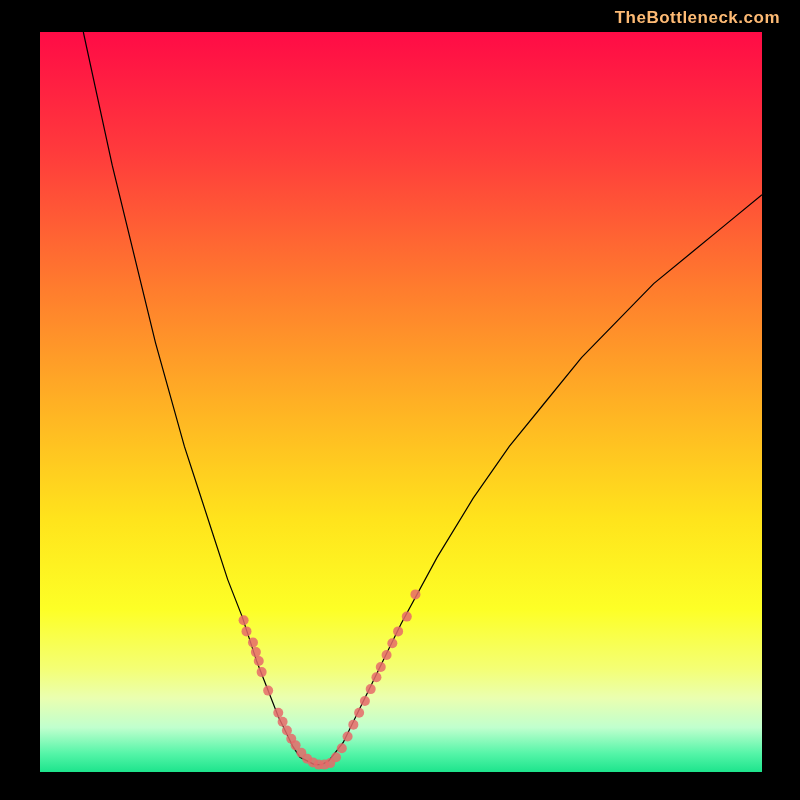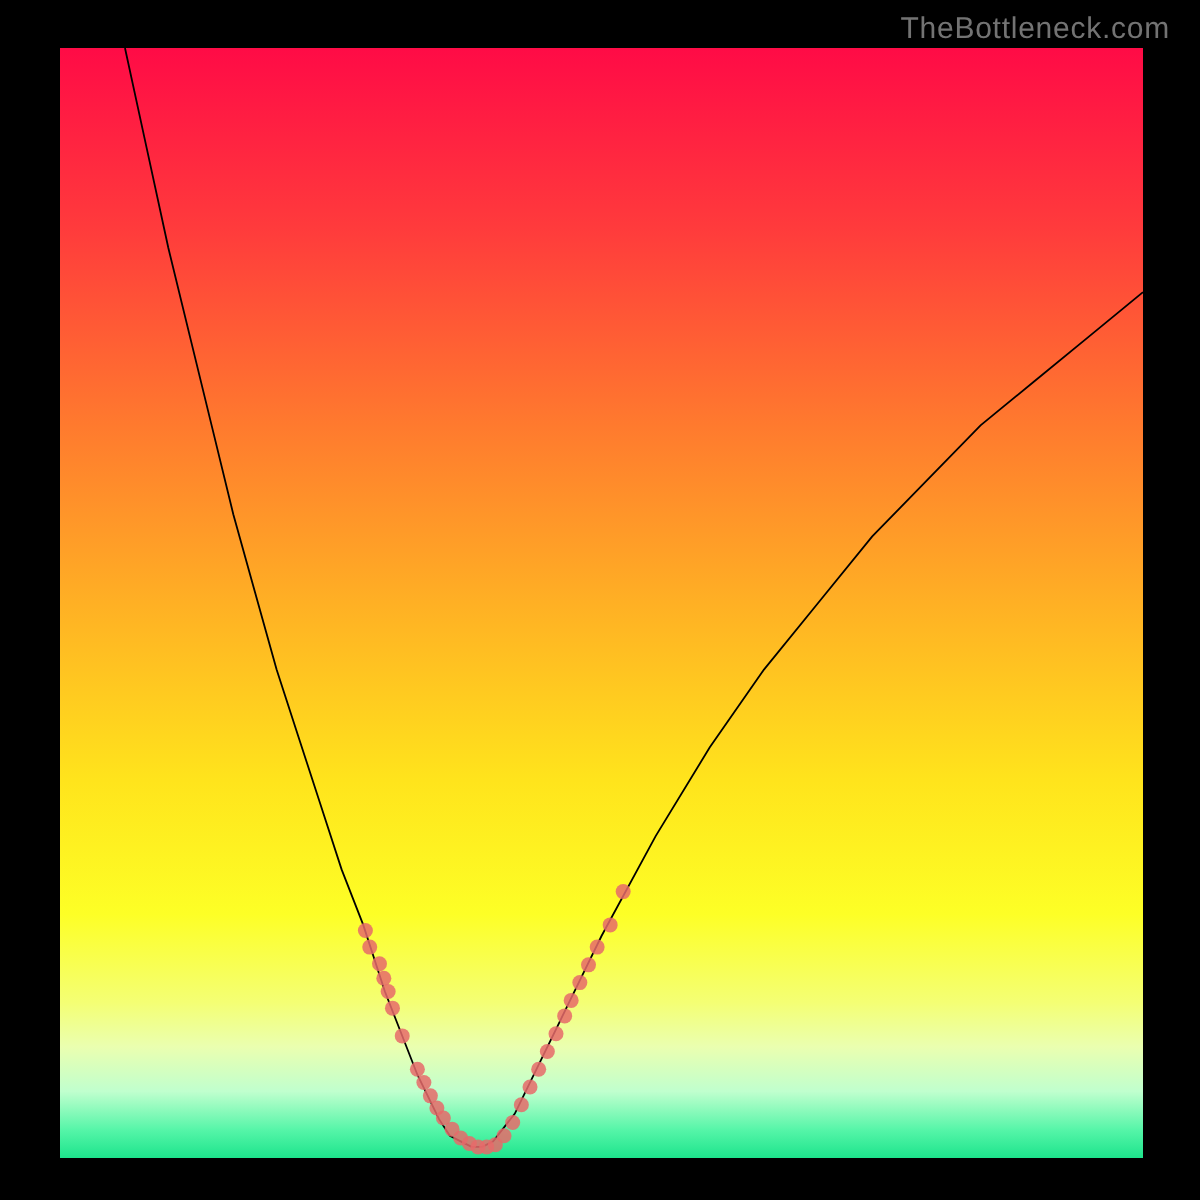--- a/index.html
+++ b/index.html
@@ -8,23 +8,23 @@
     width: 800px;
     height: 800px;
     background: #000;
     position: relative;
     font-family: Arial, sans-serif;
   }
   .watermark {
     position: absolute;
     top: 8px;
     right: 20px;
-    color: #737373;
-    font-size: 20px;
-    font-weight: 400;
+    color: #fdba74;
+    font-size: 17px;
+    font-weight: 700;
     letter-spacing: 0.5px;
     z-index: 10;
   }
   .plot-frame {
     position: absolute;
     left: 40px;
     top: 32px;
     width: 722px;
     height: 740px;
     background: #000;

